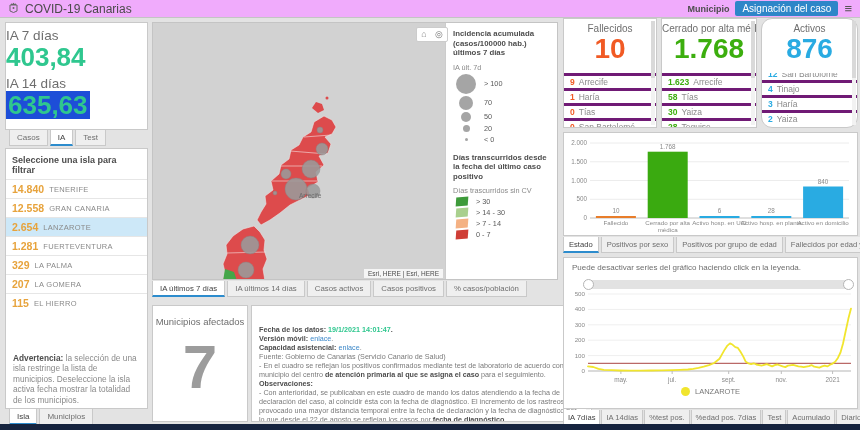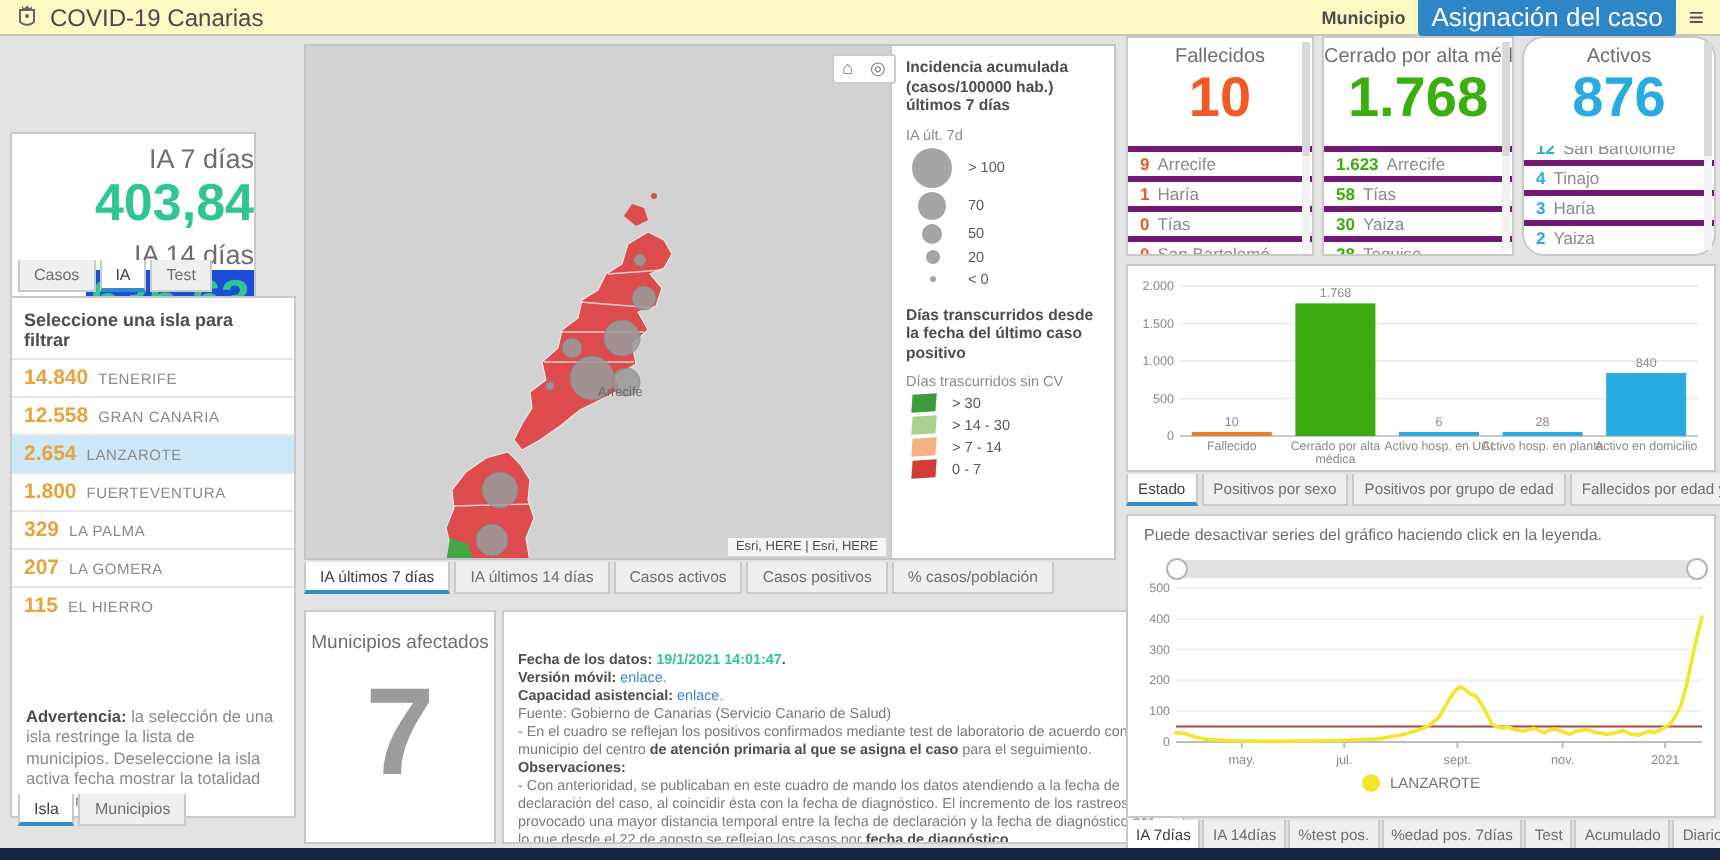--- a/index.html
+++ b/index.html
@@ -2,51 +2,51 @@
 <html><head>
 <meta charset="utf-8">
 <style>
   *{box-sizing:border-box;margin:0;padding:0;}
   html,body{background:#9a9a9a;}
   #app{position:relative;width:860px;height:430px;background:#e3e3e3;overflow:hidden;
        font-family:"Liberation Sans",sans-serif;color:#4d4d4d;}
   .panel{position:absolute;background:#fff;border:1px solid #c9c9c9;}
 
   
-  #header{position:absolute;left:0;top:0;width:860px;height:18px;background:#fef9c3;border-bottom:1px solid #c4c4c4;display:flex;align-items:center;}
+  #header{position:absolute;left:0;top:0;width:860px;height:18px;background:#f0abfc;border-bottom:1px solid #c4c4c4;display:flex;align-items:center;}
   #logo{margin-left:8px;display:flex;align-items:center;}
   #app-title{margin-left:6px;font-size:12px;color:#4a4a4a;}
   #header-right{margin-left:auto;display:flex;align-items:center;gap:6px;margin-right:8px;}
   #municipio-label{font-size:9px;font-weight:bold;color:#4d4d4d;}
-  #assign-btn{background:#2e86c8;color:#fff;font-size:13px;padding:2px 7px;border-radius:2px;border:none;cursor:pointer;}
+  #assign-btn{background:#2e86c8;color:#fff;font-size:10px;padding:2px 7px;border-radius:2px;border:none;cursor:pointer;}
   #menu-icon{font-size:13px;color:#555;line-height:10px;cursor:pointer;}
 
   
   .tabrow{position:absolute;display:flex;}
   .tab{display:inline-block;padding:3px 7px 2px 7px;font-size:8px;color:#6e6e6e;background:#efefef;
        border:1px solid #c9c9c9;border-top:none;margin-right:2px;white-space:nowrap;cursor:pointer;}
   .tab.active{background:#fff;color:#3f3f3f;border-bottom:2px solid #2d8ccd;}
 
   
-  #ia-panel{left:5px;top:22px;width:123px;height:108px;text-align:right;margin-top:44px;}
+  #ia-panel{left:5px;top:22px;width:143px;height:108px;text-align:left;}
   .ia-label{font-size:13.5px;color:#6e6e6e;margin-top:5px;}
   .ia-value{font-size:26px;font-weight:bold;color:#2fc78f;line-height:28px;}
   .ia-value.selected{display:inline-block;background:#1d4ed8;padding:0 2px;}
   #ia-tabs{left:9px;top:130px;}
 
   
   #island-panel{left:5px;top:148px;width:143px;height:261px;}
   #island-title{font-size:9px;font-weight:bold;color:#4d4d4d;padding:6px 6px 4px 6px;}
   .island-row{display:flex;align-items:center;padding:3px 6px;border-top:1px solid #e6e6e6;cursor:pointer;}
   .island-row.selected{background:#cde8f8;}
   .island-value{font-size:10.5px;font-weight:bold;color:#e7a33c;margin-right:5px;white-space:nowrap;}
   .island-name{font-size:7.5px;color:#8a8a8a;letter-spacing:.3px;white-space:nowrap;}
   #island-warning{position:absolute;left:0;bottom:3px;padding:0 7px;font-size:8.3px;color:#8a8a8a;line-height:10.5px;}
   #island-warning b{color:#4d4d4d;}
-  #left-tabs{left:9px;top:397px;}
+  #left-tabs{left:9px;top:409px;}
 
   
   #map-wrap{position:absolute;left:152px;top:22px;width:406px;height:258px;background:#d2d2d2;border:1px solid #c4c4c4;overflow:hidden;cursor:grab;}
   #map-controls{position:absolute;left:263px;top:4px;width:32px;height:15px;background:#fff;border:1px solid #ccc;border-radius:2px;
       display:flex;align-items:center;justify-content:space-around;z-index:3;}
   #map-controls span{font-size:9px;color:#777;line-height:9px;cursor:pointer;}
   #map-attr{position:absolute;right:114px;bottom:1px;background:rgba(255,255,255,.78);font-size:6.5px;color:#4c4c4c;padding:1px 4px;z-index:3;}
   #map-tabs{left:152px;top:281px;}
 
   
@@ -149,21 +149,21 @@
         </div>
         <div class="island-row">
           <span class="island-value">12.558</span>
           <span class="island-name">GRAN CANARIA</span>
         </div>
         <div class="island-row selected">
           <span class="island-value">2.654</span>
           <span class="island-name">LANZAROTE</span>
         </div>
         <div class="island-row">
-          <span class="island-value">1.800</span>
+          <span class="island-value">1.281</span>
           <span class="island-name">FUERTEVENTURA</span>
         </div>
         <div class="island-row">
           <span class="island-value">329</span>
           <span class="island-name">LA PALMA</span>
         </div>
         <div class="island-row">
           <span class="island-value">207</span>
           <span class="island-name">LA GOMERA</span>
         </div>

